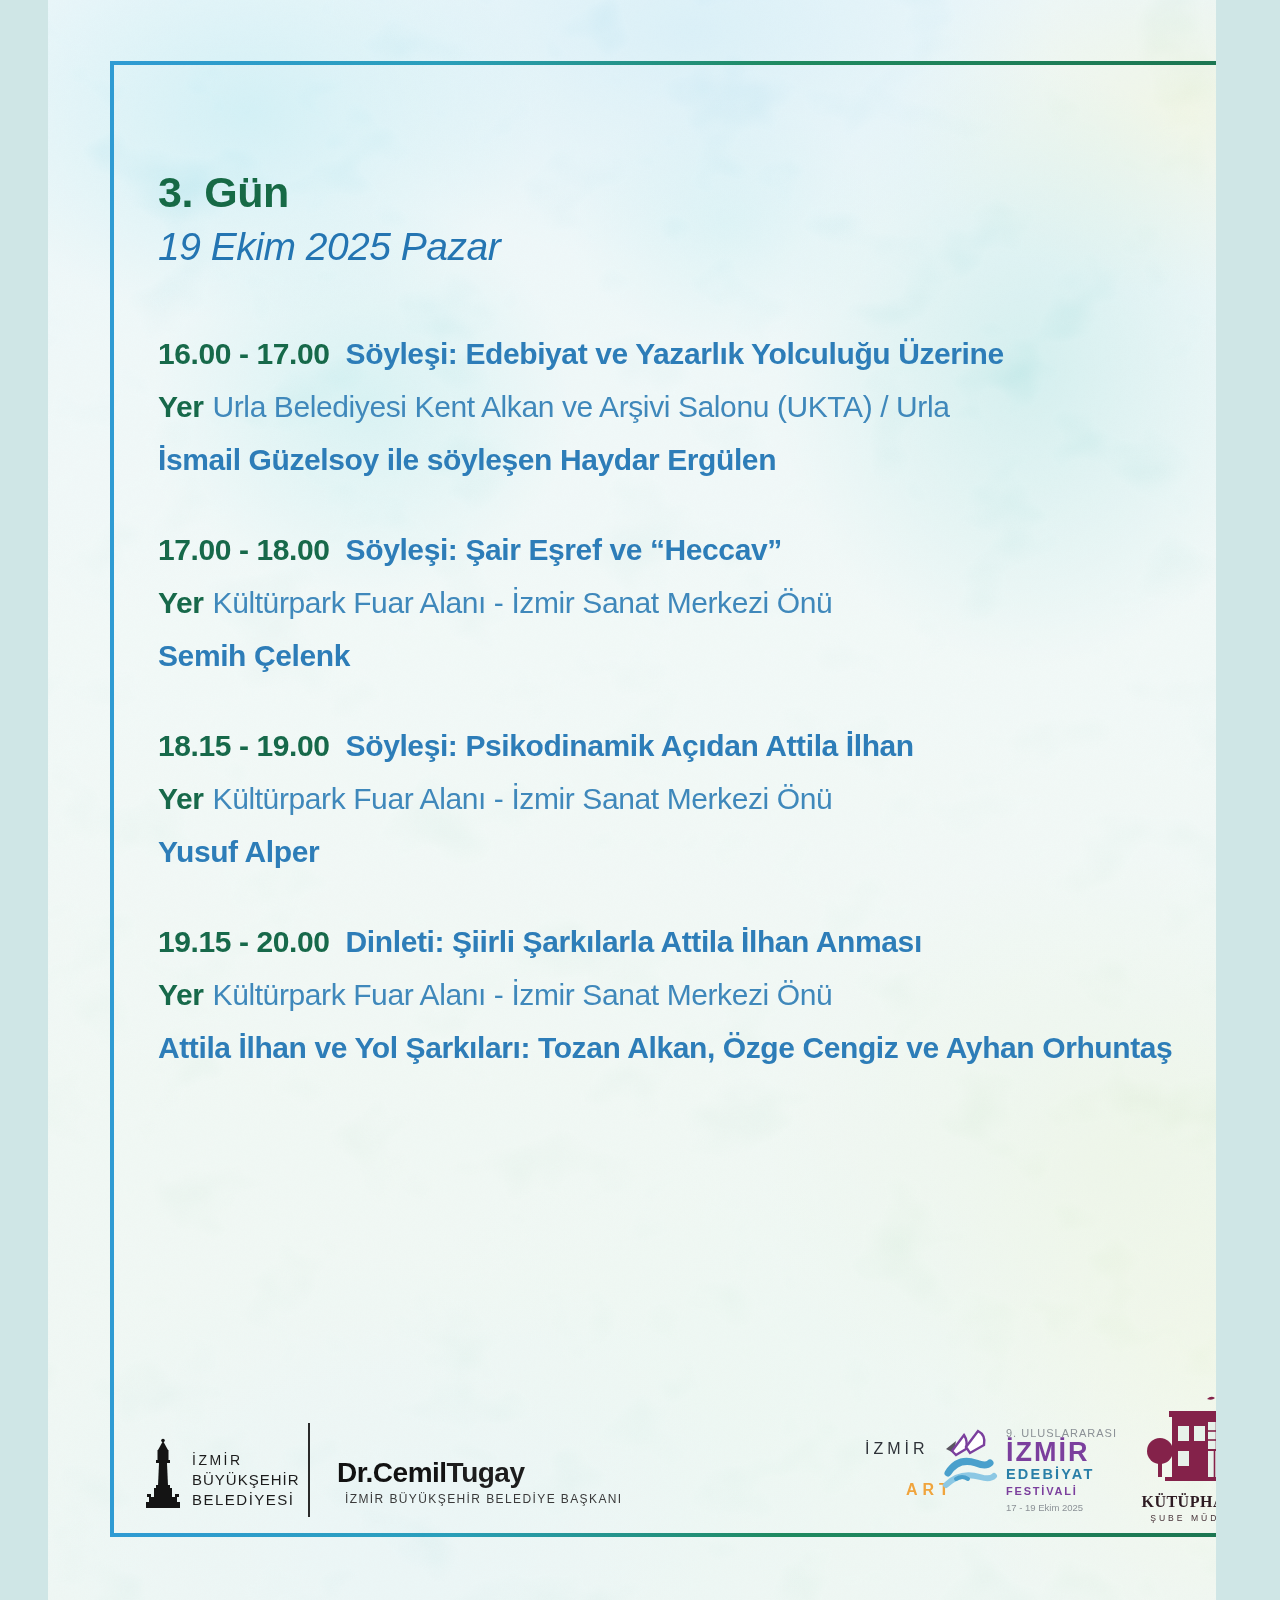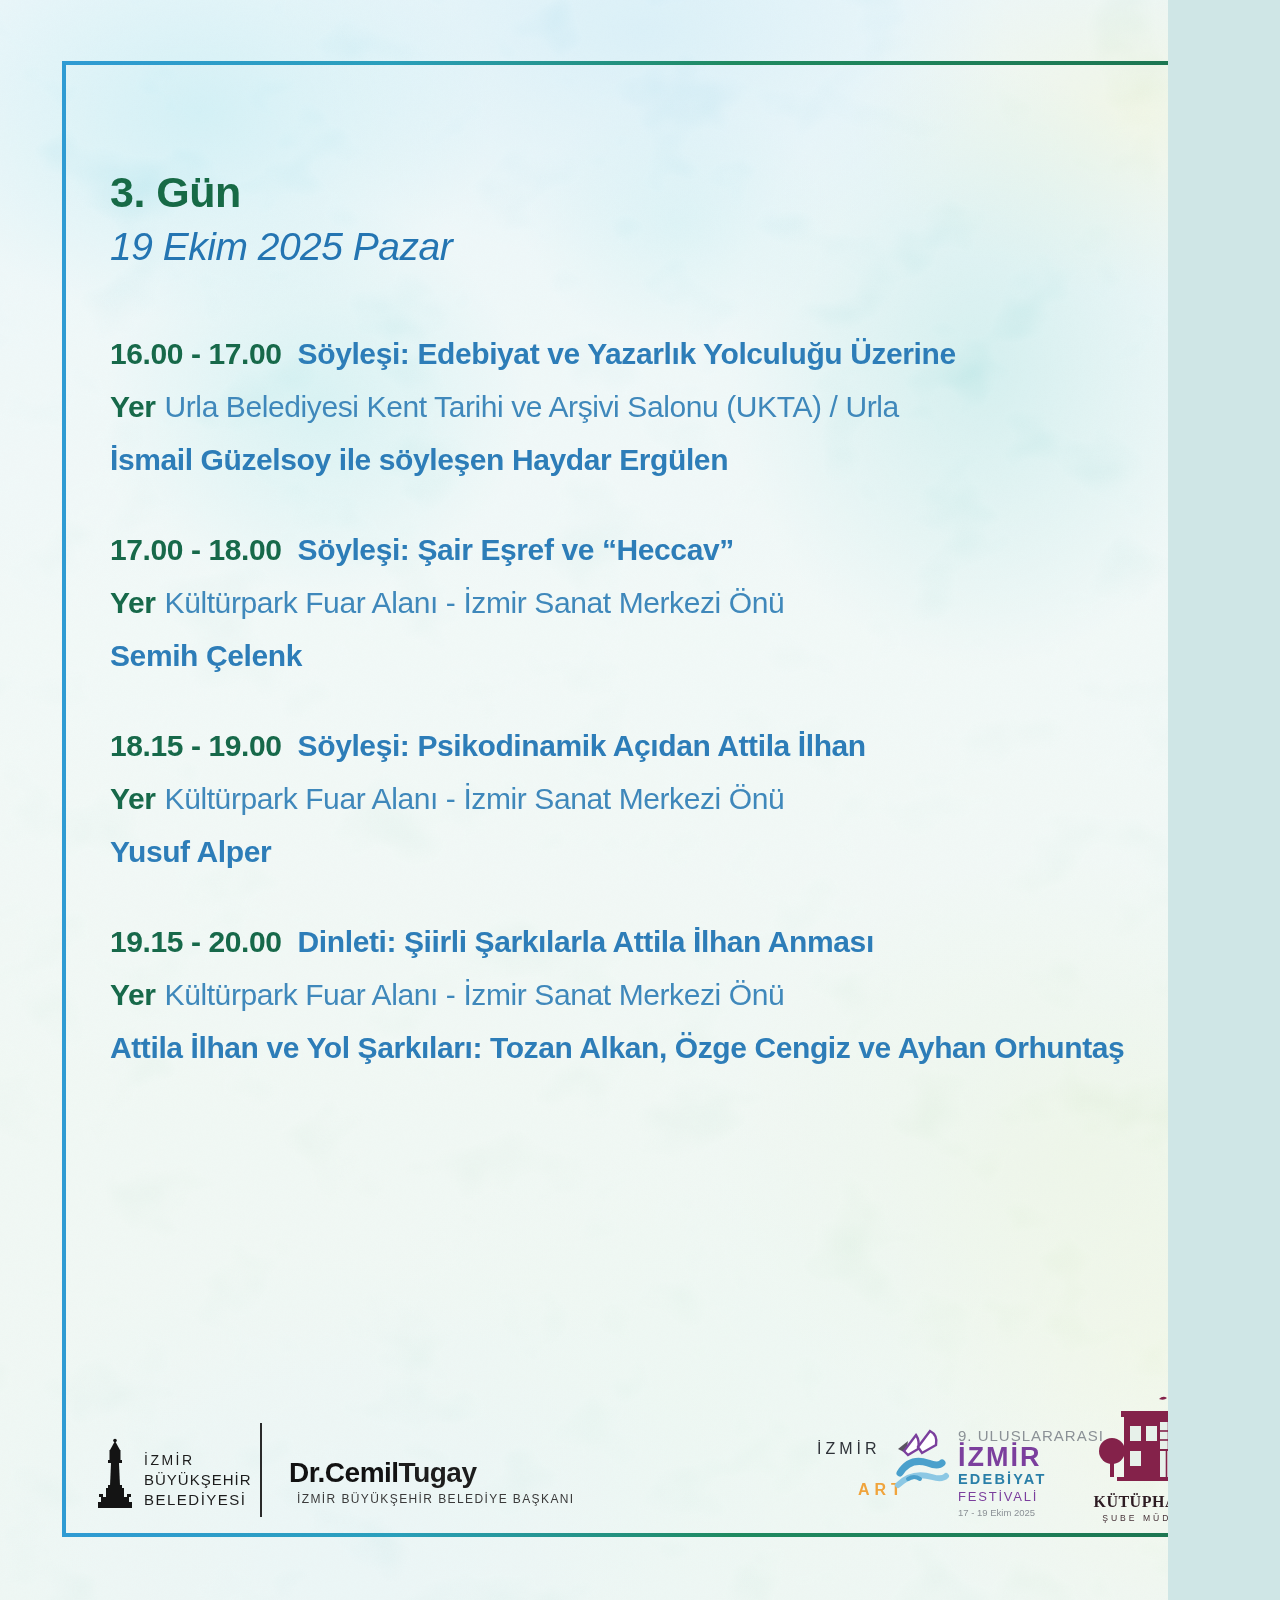--- a/index.html
+++ b/index.html
@@ -13,20 +13,21 @@
       radial-gradient(520px 330px at 55% 2%, rgba(142,210,236,.50), transparent 70%),
       radial-gradient(300px 280px at 27% 25%, rgba(128,216,220,.50), transparent 70%),
       radial-gradient(220px 180px at 58% 14%, rgba(150,222,228,.45), transparent 70%),
       radial-gradient(360px 430px at 84% 23%, rgba(122,208,206,.55), transparent 70%),
       radial-gradient(420px 260px at 98% 7%, rgba(226,234,192,.75), transparent 70%),
       radial-gradient(520px 420px at 92% 72%, rgba(212,232,196,.50), transparent 70%),
       radial-gradient(420px 520px at 101% 84%, rgba(230,238,200,.65), transparent 70%),
       radial-gradient(620px 420px at 30% 97%, rgba(206,232,240,.55), transparent 70%),
       radial-gradient(520px 420px at 60% 88%, rgba(214,238,226,.50), transparent 70%),
       linear-gradient(180deg,#d7edf3 0%,#e2f1ee 40%,#e0efe7 72%,#ddeee7 100%);
+    margin-left: 48px;
   }
   .noise{position:absolute;inset:0;z-index:1;pointer-events:none;}
   .frame{
     position:absolute;left:62px;top:61px;width:1150px;height:1468px;
     border:4px solid;z-index:2;
     border-image:linear-gradient(90deg,#2f9bd3 0%,#2a9fbc 28%,#1f8a60 58%,#1c7450 100%) 1;
   }
   .content{position:absolute;z-index:3;left:110px;top:168px;width:1070px;}
   .day-title{margin:0;font-size:43px;font-weight:800;color:#176a46;letter-spacing:-.5px;}
   .date-subtitle{margin:8px 0 0 0;font-size:39px;font-weight:400;font-style:italic;color:#2475b2;letter-spacing:-.5px;}
@@ -51,24 +52,24 @@
   .mayor-light{font-weight:700;color:#1d1d1d;}
   .mayor-sub{font-size:12px;letter-spacing:1.4px;color:#3a3a3a;margin-top:3px;padding-left:8px;}
   .art{position:absolute;left:803px;top:55px;width:86px;}
   .art-top{font-size:16px;letter-spacing:4px;color:#2e3238;padding-left:14px;}
   .art-row{display:flex;align-items:center;margin-top:9px;gap:20px;}
   .art-dot{width:9px;height:9px;border-radius:50%;background:#17181a;margin-top:12px;}
   .art-bar{width:2px;height:40px;background:#17181a;margin:0 8px 0 7px;}
   .art-word{font-size:16px;font-weight:700;letter-spacing:5px;color:#f0a43c;margin-top:6px;}
   .fest{position:absolute;left:894px;top:42px;display:flex;}
   .fest-text{margin-left:8px;}
-  .fest-edition{font-size:15px;color:#8b9196;letter-spacing:1px;}
+  .fest-edition{font-size:11px;color:#8b9196;letter-spacing:1px;}
   .fest-city{font-size:27px;font-weight:800;color:#7b3f9d;letter-spacing:2px;line-height:26px;}
   .fest-w1{font-size:14.5px;font-weight:800;color:#2a7fa8;letter-spacing:2.2px;line-height:15px;margin-top:2px;}
-  .fest-w2{font-size:13px;font-weight:400;color:#7b3f9d;letter-spacing:1.8px;line-height:15px;margin-top:2px;}
+  .fest-w2{font-size:11px;font-weight:700;color:#7b3f9d;letter-spacing:1.8px;line-height:15px;margin-top:2px;}
   .fest-dates{font-size:9.5px;color:#8b9196;margin-top:3px;}
   .lib{position:absolute;left:1092px;top:8px;width:144px;text-align:center;}
   .lib-name{font-family:"Liberation Serif",serif;font-size:16px;font-weight:800;color:#2d1b22;letter-spacing:.5px;margin-top:2px;}
   .lib-sub{font-size:8.6px;letter-spacing:3px;color:#463238;margin-top:2px;}
 </style>
 </head>
 <body>
 
 <div class="poster">
 
@@ -88,21 +89,21 @@
   <div class="frame"></div>
 
   <div class="content">
     <h1 class="day-title">3. Gün</h1>
     <h2 class="date-subtitle">19 Ekim 2025 Pazar</h2>
 
     <div class="events">
 
       <div class="event">
         <div><span class="time">16.00 - 17.00</span><span class="etitle">Söyleşi: Edebiyat ve Yazarlık Yolculuğu Üzerine</span></div>
-        <div><span class="venue-label">Yer</span><span class="venue">Urla Belediyesi Kent Tarihi ve Arşivi Salonu (UKTA) / Urla</span></div>
+        <div><span class="venue-label">Yer</span><span class="venue">Urla Belediyesi Kent Alkan ve Arşivi Salonu (UKTA) / Urla</span></div>
         <div class="speakers">İsmail Güzelsoy ile söyleşen Haydar Ergülen</div>
       </div>
 
       <div class="event">
         <div><span class="time">17.00 - 18.00</span><span class="etitle">Söyleşi: Şair Eşref ve “Heccav”</span></div>
         <div><span class="venue-label">Yer</span><span class="venue">Kültürpark Fuar Alanı - İzmir Sanat Merkezi Önü</span></div>
         <div class="speakers">Semih Çelenk</div>
       </div>
 
       <div class="event">

